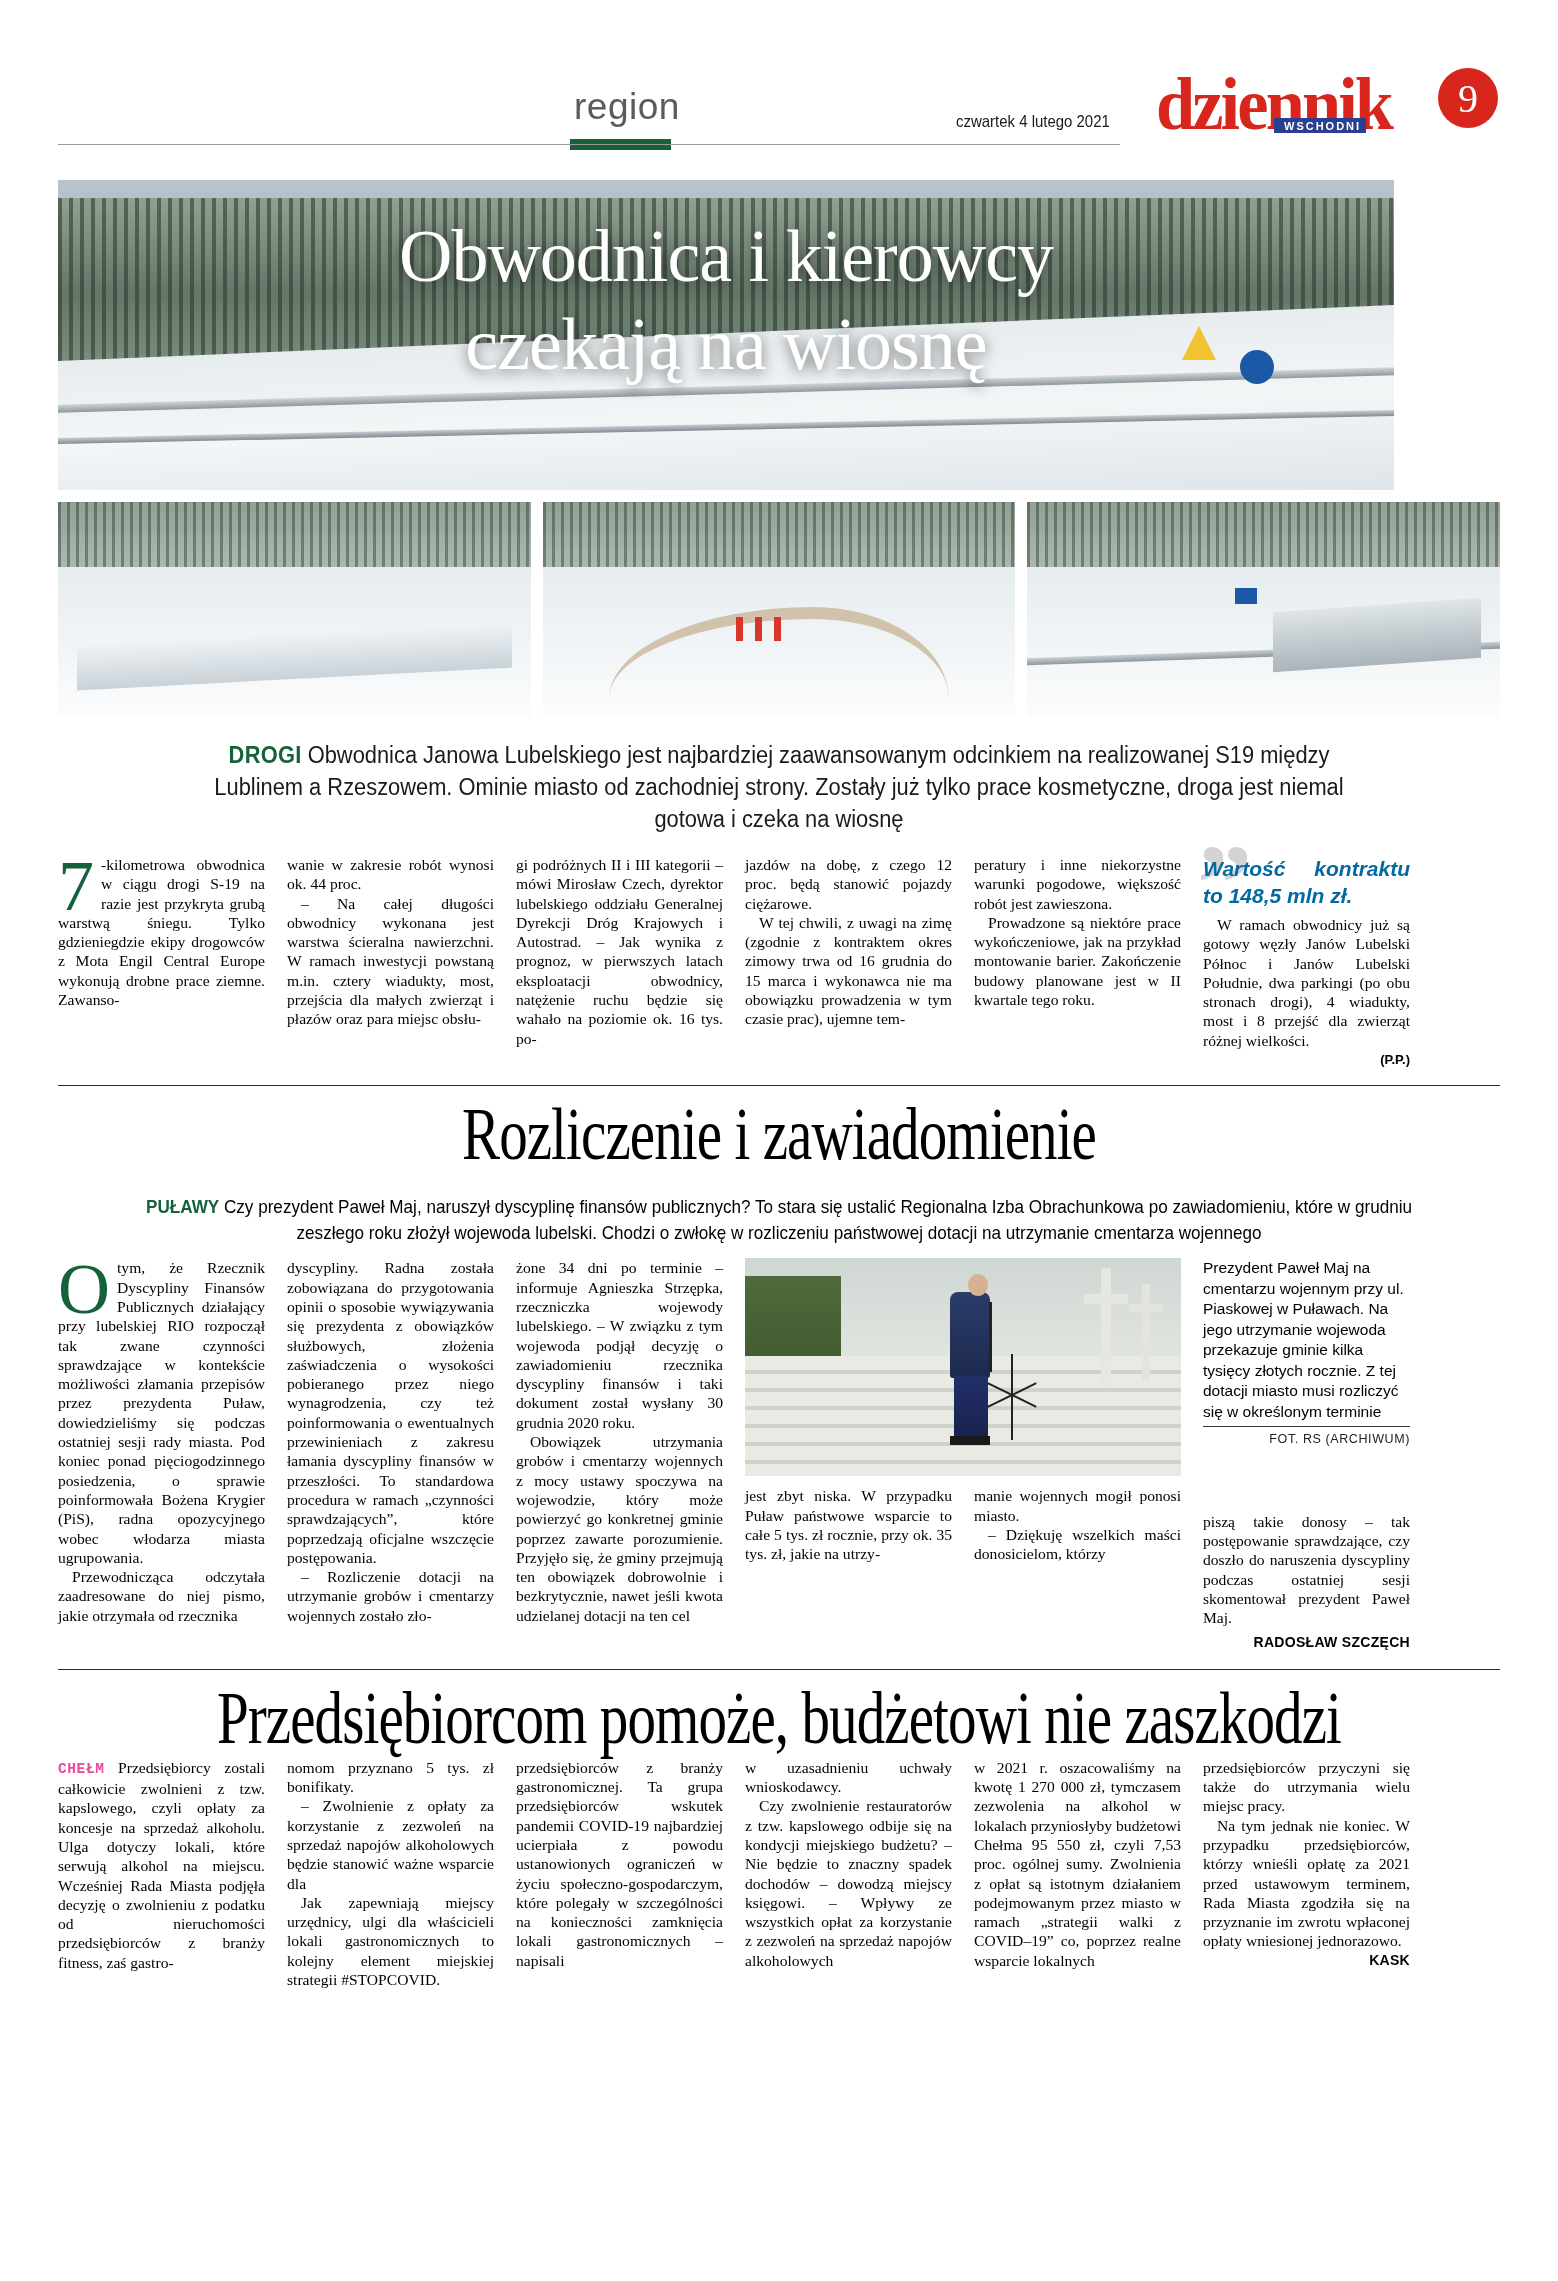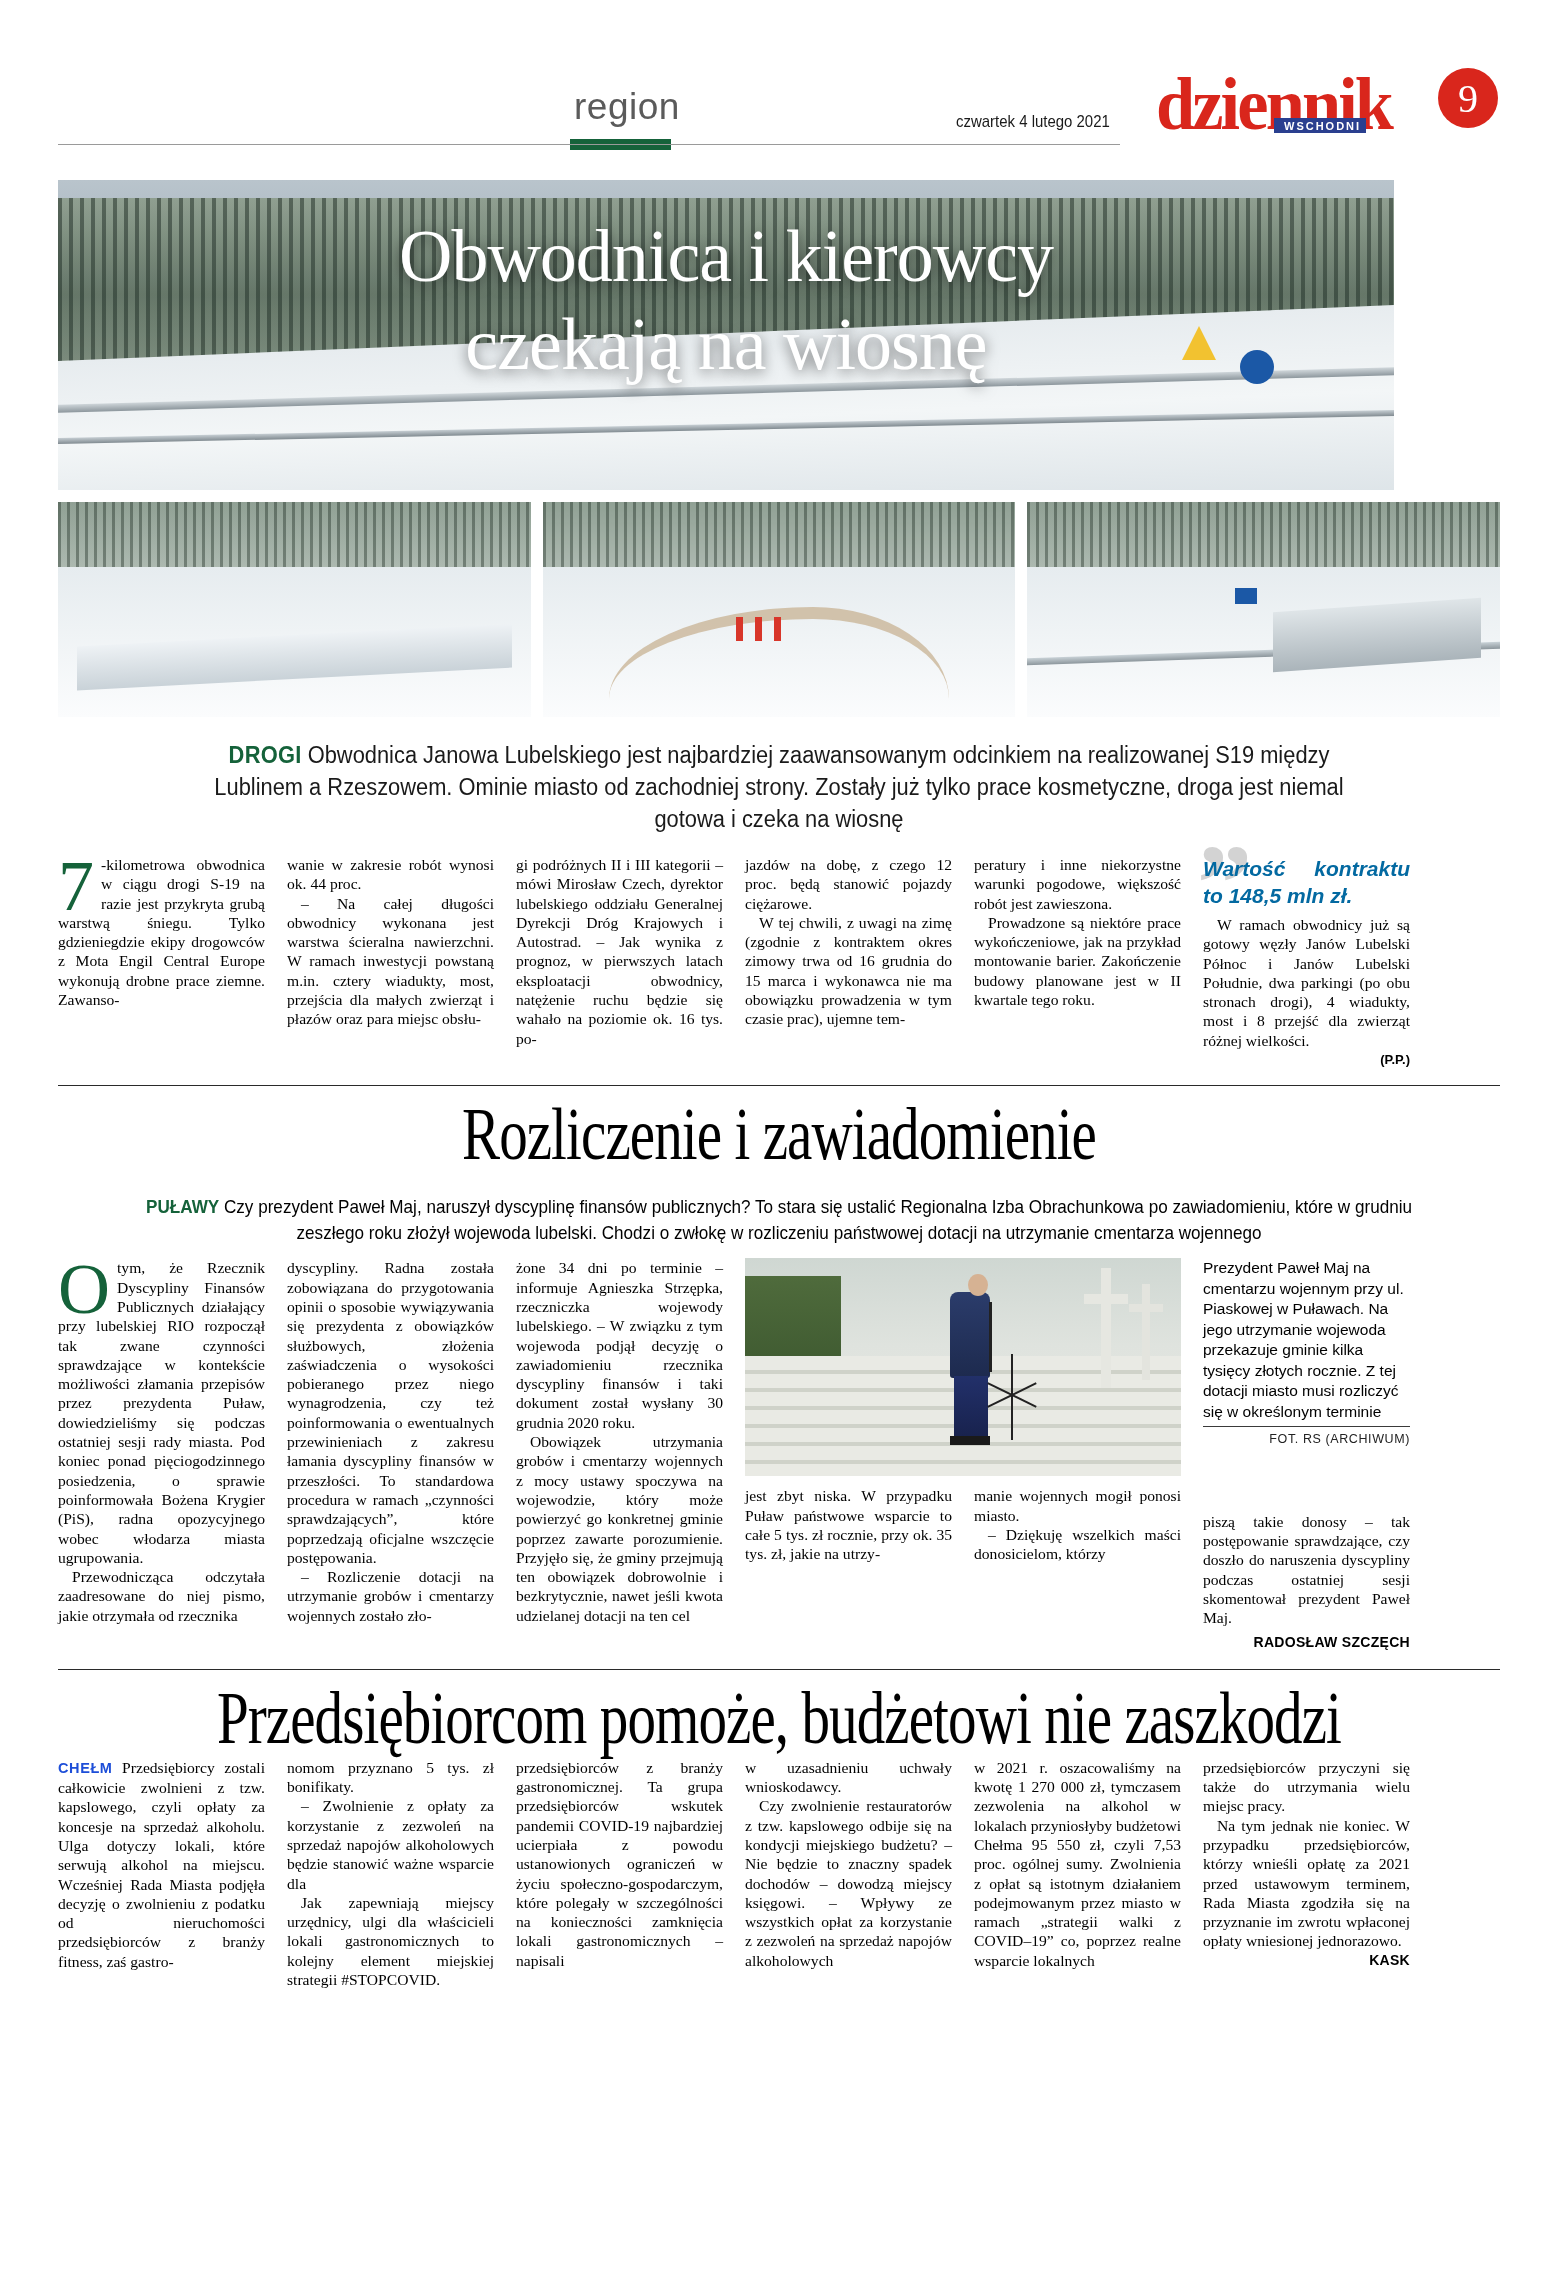--- a/index.html
+++ b/index.html
@@ -220,22 +220,22 @@
     text-align: right; letter-spacing: .6px; color: #222;
     border-top: 1px solid #3a3a3a; padding-top: 3px; margin-top: 4px;
   }
   .byline { font-family: "Liberation Sans", sans-serif; font-weight: bold;
             font-size: 14px; text-align: right; letter-spacing: .3px; margin-top: 6px; }
 
   
   .a3 { margin-top: 6px; }
   .a3 .cols > div { width: 207px; margin-right: 22px; }
   .a3 .cols > div:last-child { margin-right: 0; }
-  .kicker { font-family: Liberation Sans, sans-serif; font-weight: bold;
-            color: #1d4ed8; font-size: 14.5px; letter-spacing: .6px; }
+  .kicker { font-family: Liberation Mono, monospace; font-weight: bold;
+            color: #ec4899; font-size: 14.5px; letter-spacing: .6px; }
   .endmark { font-family: "Liberation Sans", sans-serif; font-weight: bold;
              font-size: 14px; text-align: right; margin-top: 0; letter-spacing: .3px; }
 </style>
 </head>
 <body>
 
 <div class="page">
 
   <div class="masthead">
     <div class="section-name">region</div>

